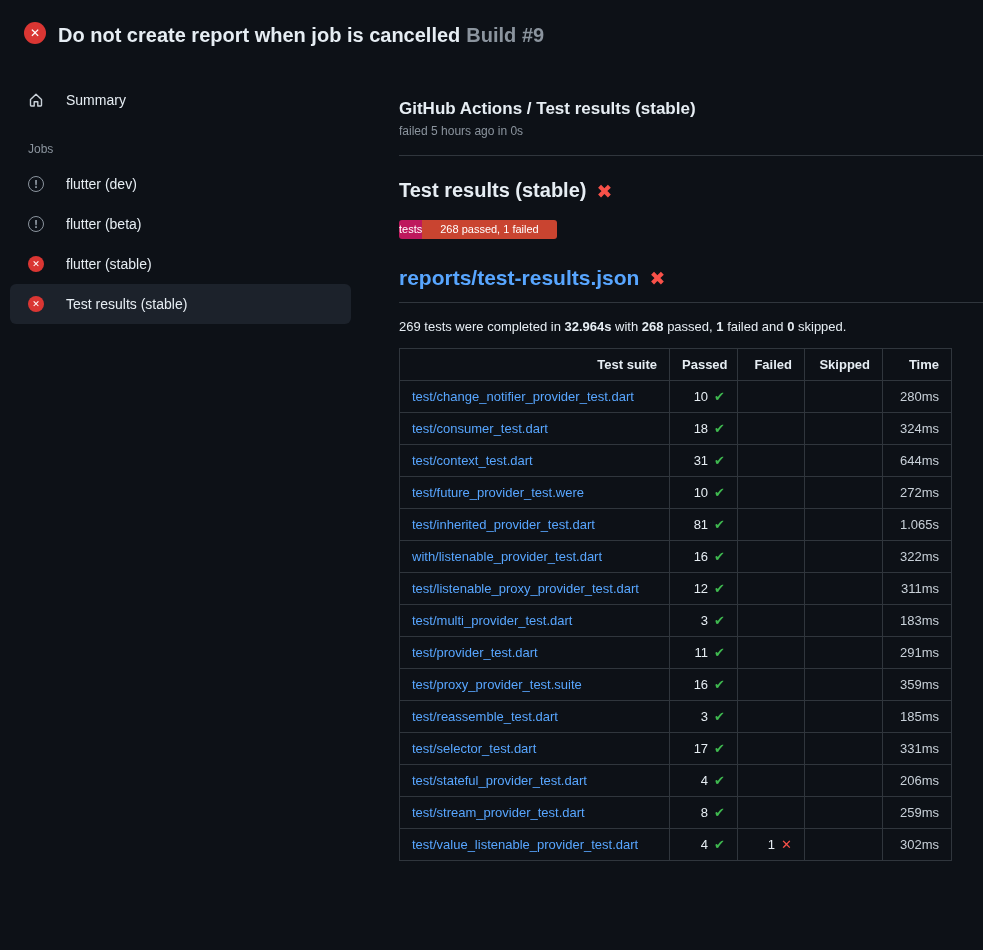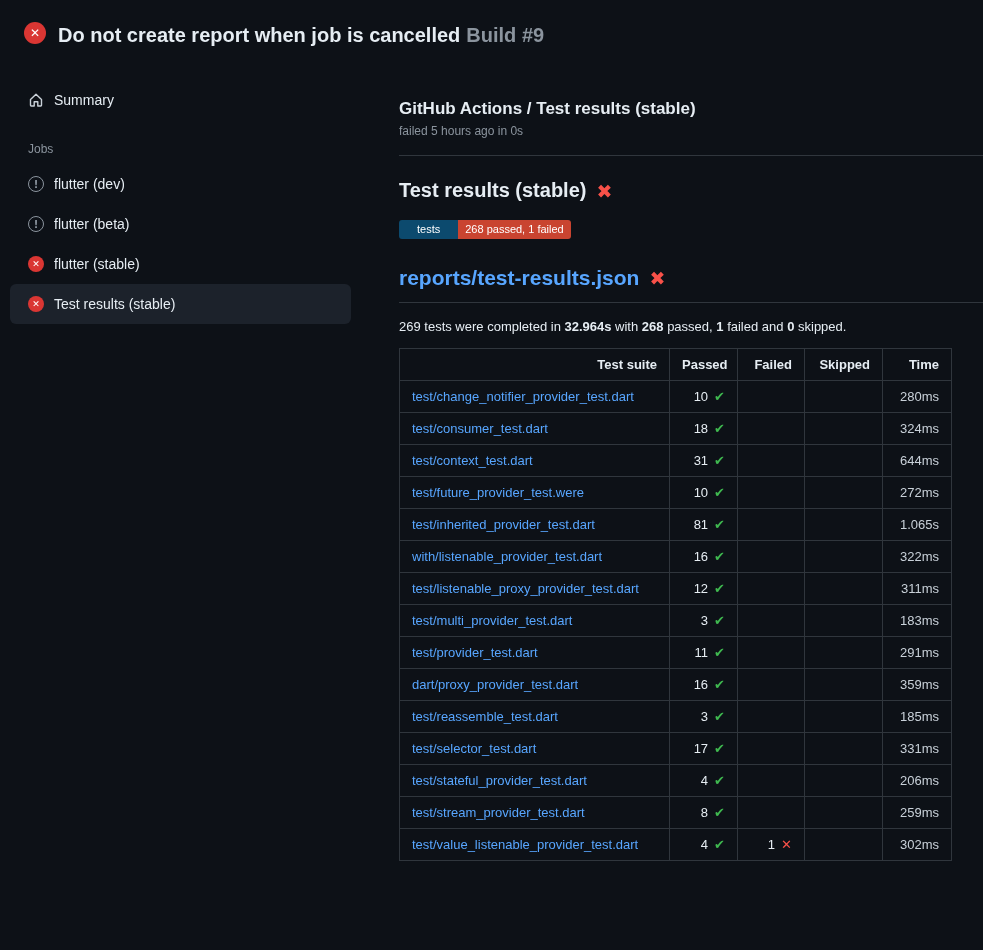--- a/index.html
+++ b/index.html
@@ -27,21 +27,21 @@
   .run-title { font-size: 20px; font-weight: bold; color: #e6edf3; }
   .build-number { font-size: 20px; font-weight: 600; color: #8b949e; margin-left: 6px; }
 
   
   .layout { display: flex; align-items: flex-start; }
   .sidebar { width: 341px; margin-left: 10px; margin-right: 48px; padding-top: 19px; flex-shrink: 0; }
   .main { flex: 1; padding-top: 38px; min-width: 0; }
 
   
   .side-item {
-    display: flex; align-items: flex-start; gap: 10px;
+    display: flex; align-items: flex-start; gap: 22px;
     padding: 12px 18px; border-radius: 6px;
     font-size: 14px; color: #e6edf3; cursor: pointer;
   }
   .side-item.selected { background: #1c222b; }
   .jobs-label { color: #8b949e; font-size: 12px; padding: 22px 0 8px 18px; }
   .status-icon {
     width: 16px; height: 16px; border-radius: 50%; flex-shrink: 0;
     display: inline-flex; align-items: center; justify-content: center;
     font-family: "DejaVu Sans", sans-serif;
   }
@@ -65,22 +65,22 @@
   }
   .x-lg {
     color: #f85149; font-size: 19px; font-weight: bold;
     font-family: "DejaVu Sans", sans-serif;
   }
 
   .badge {
     display: inline-flex; margin-top: 18px; border-radius: 3px; overflow: hidden;
     font-size: 11px; line-height: 1;
   }
-  .badge-label { background: #0c4a6e; color: #ffffff; padding: 4px 18px; }
-  .badge-value { background: #c94430; color: #ffffff; padding: 4px 7px; }
+  .badge-label { background: #be185d; color: #ffffff; padding: 4px 0; }
+  .badge-value { background: #c94430; color: #ffffff; padding: 4px 18px; }
 
   h2.report-heading {
     margin-top: 27px; padding-bottom: 12px; border-bottom: 1px solid #30363d;
     display: flex; align-items: center; gap: 10px;
   }
   .report-link { color: #58a6ff; font-size: 21px; font-weight: bold; }
 
   .summary-line { font-size: 13px; color: #e6edf3; margin-top: 16px; }
   .summary-line strong { font-weight: bold; }
 
@@ -243,21 +243,21 @@
             <td class="num time">183ms</td>
           </tr>
           <tr>
             <td class="suite"><a class="suite-link" href="#">test/provider_test.dart</a></td>
             <td class="num"><span>11</span><span class="check">✔</span></td>
             <td class="num"></td>
             <td class="num"></td>
             <td class="num time">291ms</td>
           </tr>
           <tr>
-            <td class="suite"><a class="suite-link" href="#">dart/proxy_provider_test.dart</a></td>
+            <td class="suite"><a class="suite-link" href="#">test/proxy_provider_test.suite</a></td>
             <td class="num"><span>16</span><span class="check">✔</span></td>
             <td class="num"></td>
             <td class="num"></td>
             <td class="num time">359ms</td>
           </tr>
           <tr>
             <td class="suite"><a class="suite-link" href="#">test/reassemble_test.dart</a></td>
             <td class="num"><span>3</span><span class="check">✔</span></td>
             <td class="num"></td>
             <td class="num"></td>

